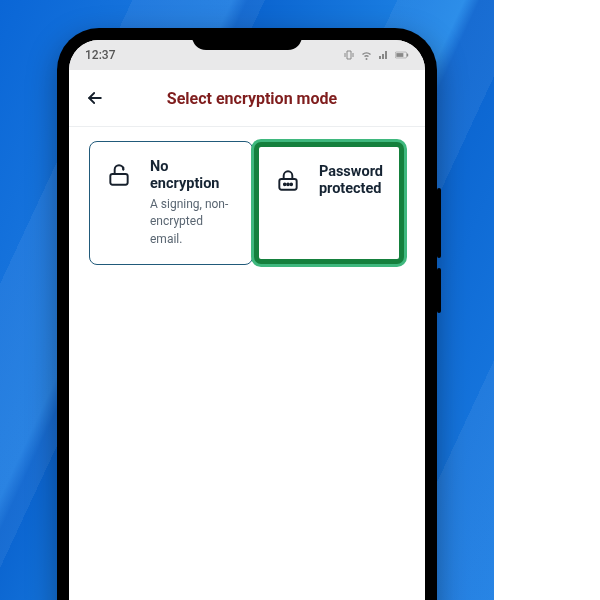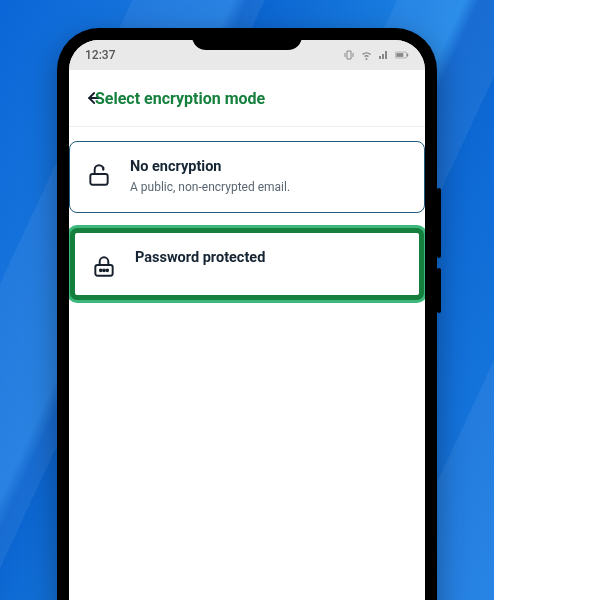--- a/index.html
+++ b/index.html
@@ -95,31 +95,30 @@
     gap: 14px;
   }
   .back-btn {
     width:28px; height:28px;
     display:flex; align-items:center; justify-content:center;
     color:#1b2735;
     cursor:pointer;
   }
   .header-title {
     flex:1;
+    text-align:center;
     font-size: 16px;
     font-weight: 700;
-    color:#15803d;
+    color:#7f1d1d;
     margin-left:-28px; 
   }
 
   .content {
-    padding: 14px 0;
-    display:flex;
-    flex-direction:column;
-    gap: 14px;
+    padding: 14px 20px;
+    display:flex;
   }
 
   .option {
     border: 6px solid #15803d;
     border-radius: 8px;
     padding: 16px 16px 16px 14px;
     display:flex;
     gap: 16px;
     align-items:flex-start;
     cursor:pointer;
@@ -208,21 +207,21 @@
         <div class="option selected-blue">
           <div class="opt-icon">
             <svg width="26" height="26" viewBox="0 0 24 24" fill="none" stroke="#17202c" stroke-width="1.8" stroke-linecap="round" stroke-linejoin="round">
                 <rect x="4" y="11" width="16" height="10" rx="2"></rect>
                 <path d="M8 11V7a4 4 0 018 0"></path>
                 <path d="M16 7V5"></path>
               </svg>
           </div>
           <div class="opt-text">
             <div class="opt-title">No encryption</div>
-            <div class="opt-desc">A public, non-encrypted email.</div>
+            <div class="opt-desc">A signing, non-encrypted email.</div>
           </div>
         </div>
 
         <div class="option highlighted">
           <div class="opt-icon">
             <svg width="26" height="26" viewBox="0 0 24 24" fill="none" stroke="#17202c" stroke-width="1.8" stroke-linecap="round" stroke-linejoin="round">
                 <rect x="4" y="11" width="16" height="10" rx="2"></rect>
                 <path d="M8 11V8a4 4 0 018 0v3"></path>
                 <circle cx="9" cy="16" r="0.8" fill="#17202c"></circle>
                 <circle cx="12" cy="16" r="0.8" fill="#17202c"></circle>

